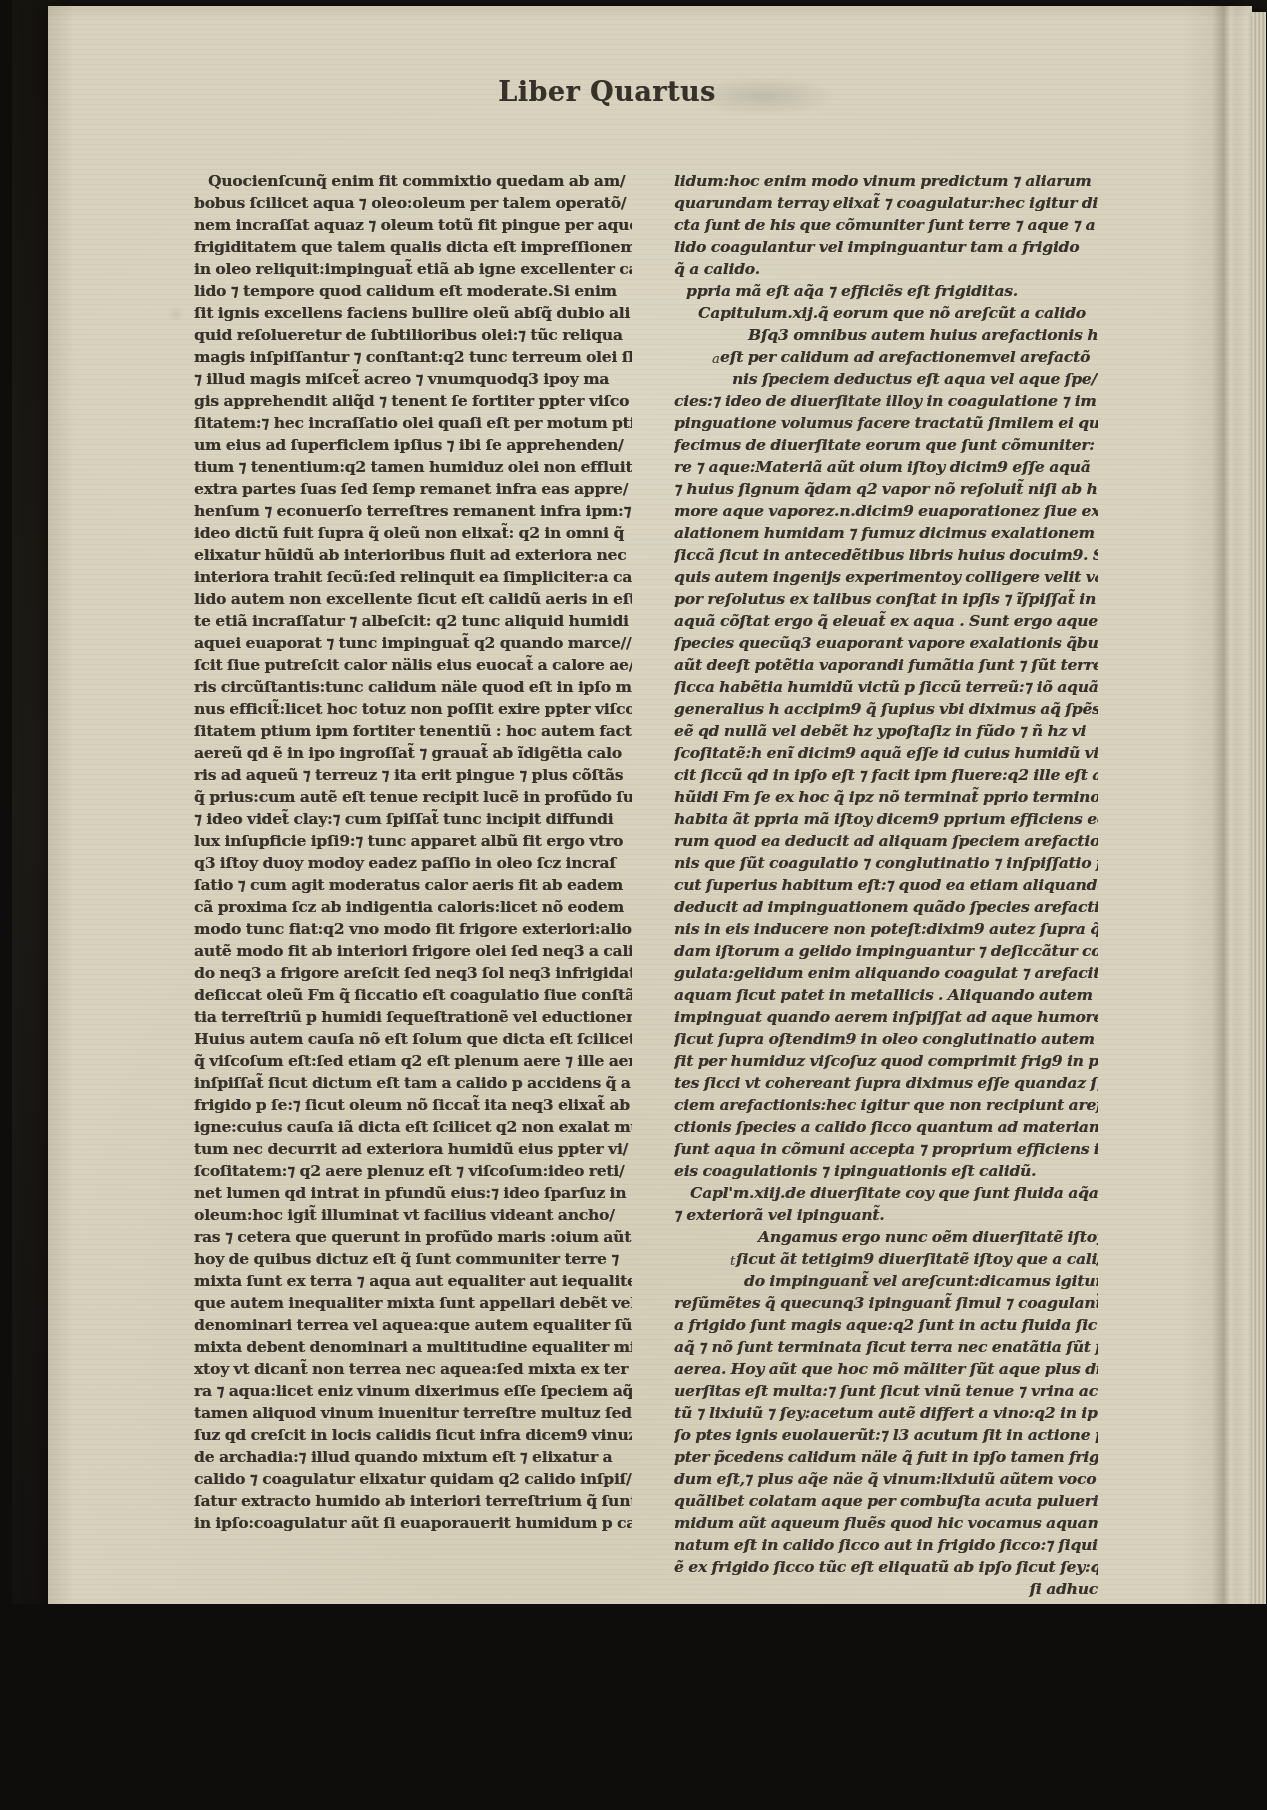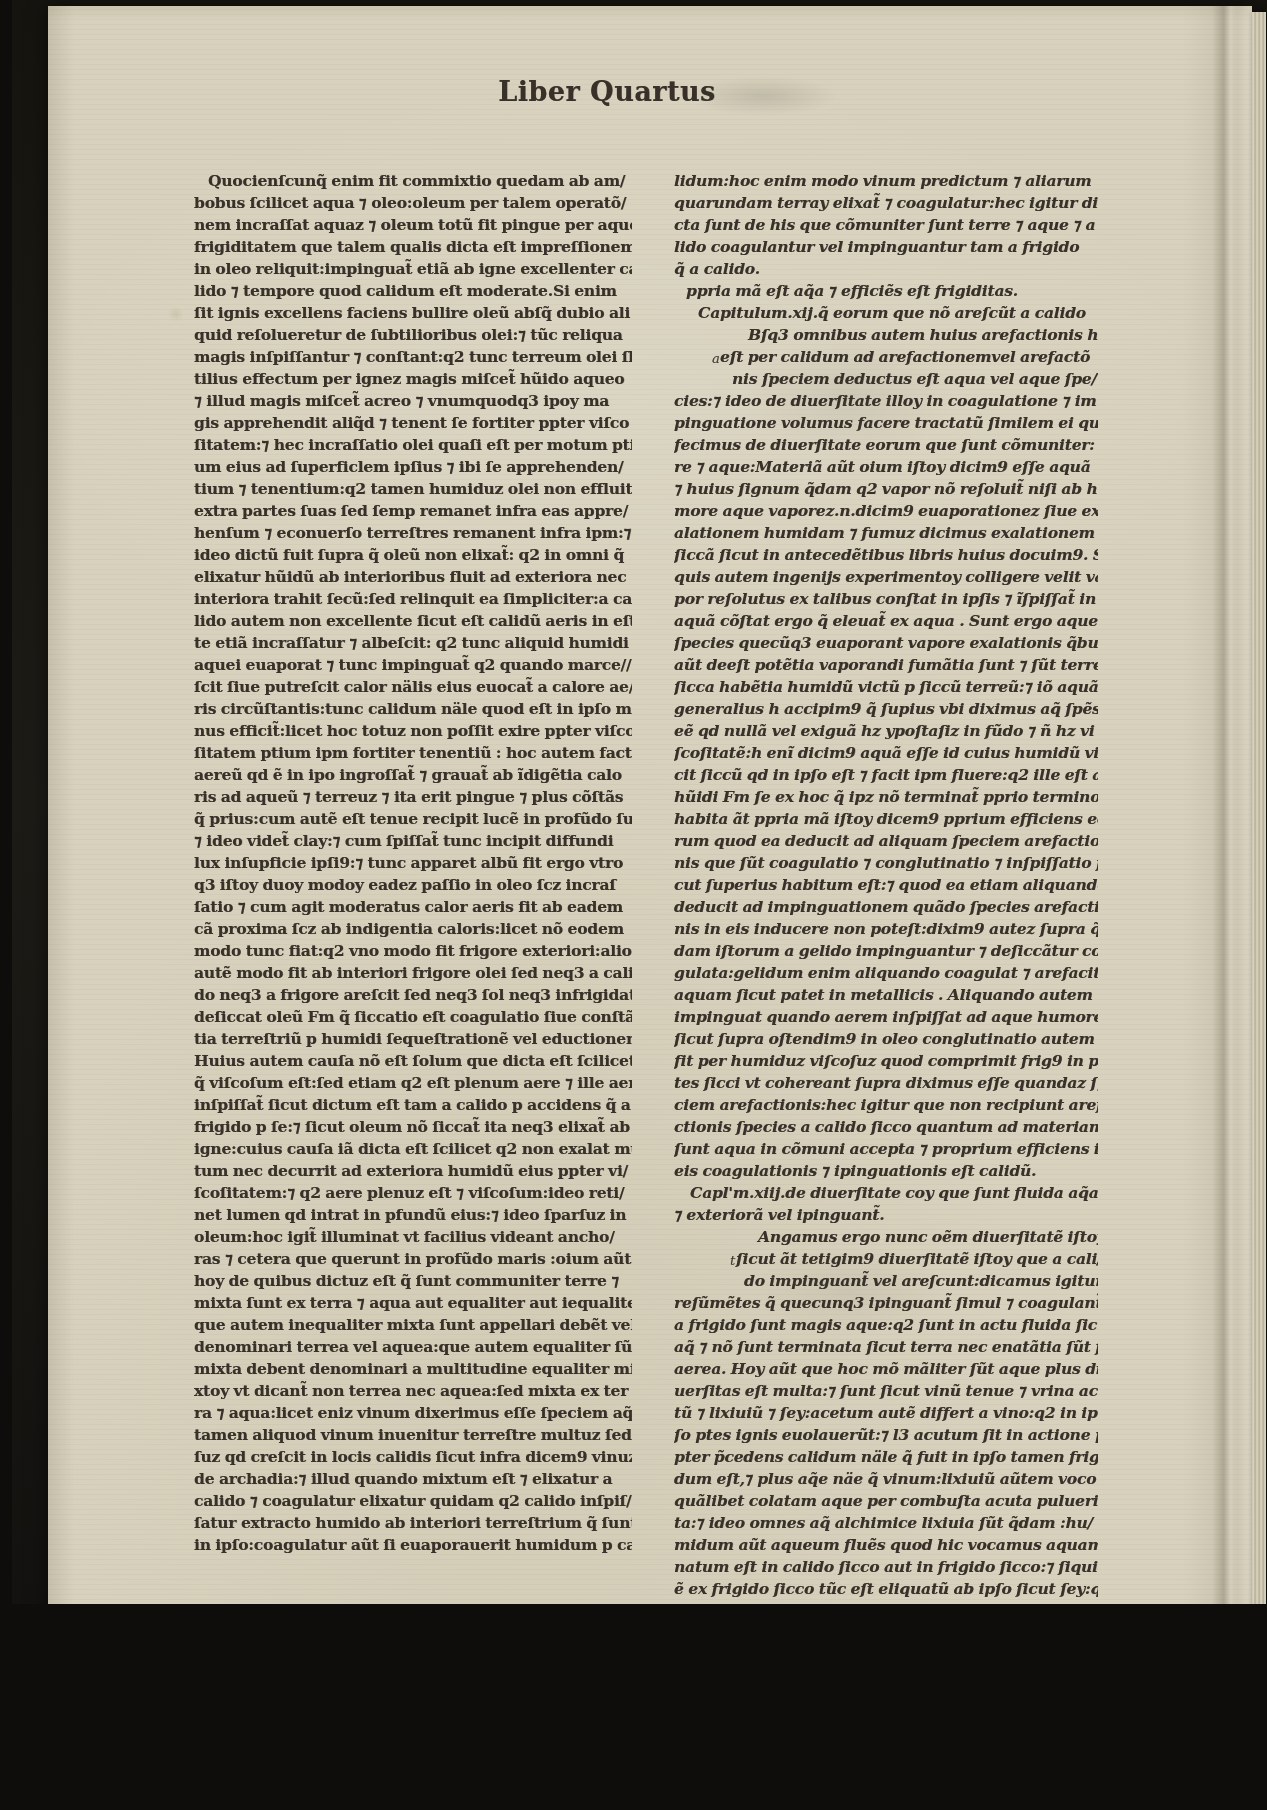--- a/index.html
+++ b/index.html
@@ -85,21 +85,20 @@
   <div class="col col-left">
       <div class="text-line" style="padding-left: 14px;"><span>Quocienſcunq̃ enim fit commixtio quedam ab am/</span></div>
       <div class="text-line"><span>bobus ſcilicet aqua ⁊ oleo:oleum per talem operatõ/</span></div>
       <div class="text-line"><span>nem incraſſat aquaz ⁊ oleum totũ fit pingue per aque</span></div>
       <div class="text-line"><span>frigiditatem que talem qualis dicta eſt impreſſionem</span></div>
       <div class="text-line"><span>in oleo reliquit:impinguat̃ etiã ab igne excellenter ca</span></div>
       <div class="text-line"><span>lido ⁊ tempore quod calidum eſt moderate.Si enim</span></div>
       <div class="text-line"><span>ſit ignis excellens faciens bullire oleũ abſq̃ dubio ali</span></div>
       <div class="text-line"><span>quid reſolueretur de ſubtilioribus olei:⁊ tũc reliqua</span></div>
       <div class="text-line"><span>magis inſpiſſantur ⁊ conſtant:q2 tunc terreum olei ſb</span></div>
-      <div class="text-line"><span>tilius effectum per ignez magis miſcet̃ hũido aqueo</span></div>
       <div class="text-line"><span>⁊ illud magis miſcet̃ acreo ⁊ vnumquodq3 ipoy ma</span></div>
       <div class="text-line"><span>gis apprehendit aliq̃d ⁊ tenent ſe fortiter ppter viſco</span></div>
       <div class="text-line"><span>ſitatem:⁊ hec incraſſatio olei quaſi eſt per motum pti</span></div>
       <div class="text-line"><span>um eius ad ſuperficlem ipſius ⁊ ibi ſe apprehenden/</span></div>
       <div class="text-line"><span>tium ⁊ tenentium:q2 tamen humiduz olei non effluit</span></div>
       <div class="text-line"><span>extra partes ſuas ſed ſemp remanet infra eas appre/</span></div>
       <div class="text-line"><span>henſum ⁊ econuerſo terreſtres remanent infra ipm:⁊</span></div>
       <div class="text-line"><span>ideo dictũ fuit ſupra q̃ oleũ non elixat̃: q2 in omni q̃</span></div>
       <div class="text-line"><span>elixatur hũidũ ab interioribus fluit ad exteriora nec</span></div>
       <div class="text-line"><span>interiora trahit ſecũ:ſed relinquit ea ſimpliciter:a ca/</span></div>
@@ -167,21 +166,21 @@
       <div class="text-line"><span>more aque vaporez.n.dicim9 euaporationez ſiue ex/</span></div>
       <div class="text-line"><span>alationem humidam ⁊ fumuz dicimus exalationem</span></div>
       <div class="text-line"><span>ſiccã ſicut in antecedẽtibus libris huius docuim9. Si</span></div>
       <div class="text-line"><span>quis autem ingenijs experimentoy colligere velit va</span></div>
       <div class="text-line"><span>por reſolutus ex talibus conſtat in ipſis ⁊ ĩſpiſſat̃ in</span></div>
       <div class="text-line"><span>aquã cõſtat ergo q̃ eleuat̃ ex aqua . Sunt ergo aque</span></div>
       <div class="text-line"><span>ſpecies quecũq3 euaporant vapore exalationis q̃bus</span></div>
       <div class="text-line"><span>aũt deeſt potẽtia vaporandi fumãtia ſunt ⁊ ſũt terrea</span></div>
       <div class="text-line"><span>ſicca habẽtia humidũ victũ p ſiccũ terreũ:⁊ iõ aquã</span></div>
       <div class="text-line"><span>generalius h accipim9 q̃ ſupius vbi diximus aq̃ ſpẽs</span></div>
-      <div class="text-line"><span>eẽ qd nullã vel exiguã hz ypoſtaſiz in fũdo ⁊ ñ hz vi</span></div>
+      <div class="text-line"><span>eẽ qd nullã vel debẽt hz ypoſtaſiz in fũdo ⁊ ñ hz vi</span></div>
       <div class="text-line"><span>ſcoſitatẽ:h enĩ dicim9 aquã eſſe id cuius humidũ vin/</span></div>
       <div class="text-line"><span>cit ſiccũ qd in ipſo eſt ⁊ facit ipm fluere:q2 ille eſt act9</span></div>
       <div class="text-line"><span>hũidi Fm ſe ex hoc q̃ ipz nõ terminat̃ pprio termino</span></div>
       <div class="text-line"><span>habita ãt ppria mã iſtoy dicem9 pprium efficiens eo/</span></div>
       <div class="text-line"><span>rum quod ea deducit ad aliquam ſpeciem arefactio/</span></div>
       <div class="text-line"><span>nis que ſũt coagulatio ⁊ conglutinatio ⁊ inſpiſſatio ſi</span></div>
       <div class="text-line"><span>cut ſuperius habitum eſt:⁊ quod ea etiam aliquando</span></div>
       <div class="text-line"><span>deducit ad impinguationem quãdo ſpecies arefactio</span></div>
       <div class="text-line"><span>nis in eis inducere non poteſt:dixim9 autez ſupra q̃ q̃</span></div>
       <div class="text-line"><span>dam iſtorum a gelido impinguantur ⁊ deſiccãtur coa</span></div>
@@ -203,21 +202,20 @@
       <div class="text-line"><span>reſũmẽtes q̃ quecunq3 ipinguant̃ ſimul ⁊ coagulant̃</span></div>
       <div class="text-line"><span>a frigido ſunt magis aque:q2 ſunt in actu fluida ſicut</span></div>
       <div class="text-line"><span>aq̃ ⁊ nõ ſunt terminata ſicut terra nec enatãtia ſũt ſicut</span></div>
       <div class="text-line"><span>aerea. Hoy aũt que hoc mõ mãliter ſũt aque plus di/</span></div>
       <div class="text-line"><span>uerſitas eſt multa:⁊ ſunt ſicut vinũ tenue ⁊ vrina ace</span></div>
       <div class="text-line"><span>tũ ⁊ lixiuiũ ⁊ ſey:acetum autẽ differt a vino:q2 in ip</span></div>
       <div class="text-line"><span>ſo ptes ignis euolauerũt:⁊ l3 acutum ſit in actione p</span></div>
       <div class="text-line"><span>pter p̃cedens calidum näle q̃ fuit in ipſo tamen frigi/</span></div>
       <div class="text-line"><span>dum eſt,⁊ plus aq̃e näe q̃ vinum:lixiuiũ aũtem voco</span></div>
       <div class="text-line"><span>quãlibet colatam aque per combuſta acuta pulueriza</span></div>
-      <div class="text-line"><span>ta:⁊ ideo omnes aq̃ alchimice lixiuia ſũt q̃dam :hu/</span></div>
       <div class="text-line"><span>midum aũt aqueum fluẽs quod hic vocamus aquam</span></div>
       <div class="text-line"><span>natum eſt in calido ſicco aut in frigido ſicco:⁊ ſiquidẽ</span></div>
       <div class="text-line"><span>ẽ ex frigido ſicco tũc eſt eliquatũ ab ipſo ſicut ſey:q2</span></div>
       <div class="text-line" style="text-align: right;"><span>ſi adhuc</span></div>
     </div>
 
   <div class="crease"></div>
   <div class="page-edges"></div>
 </div>
 

